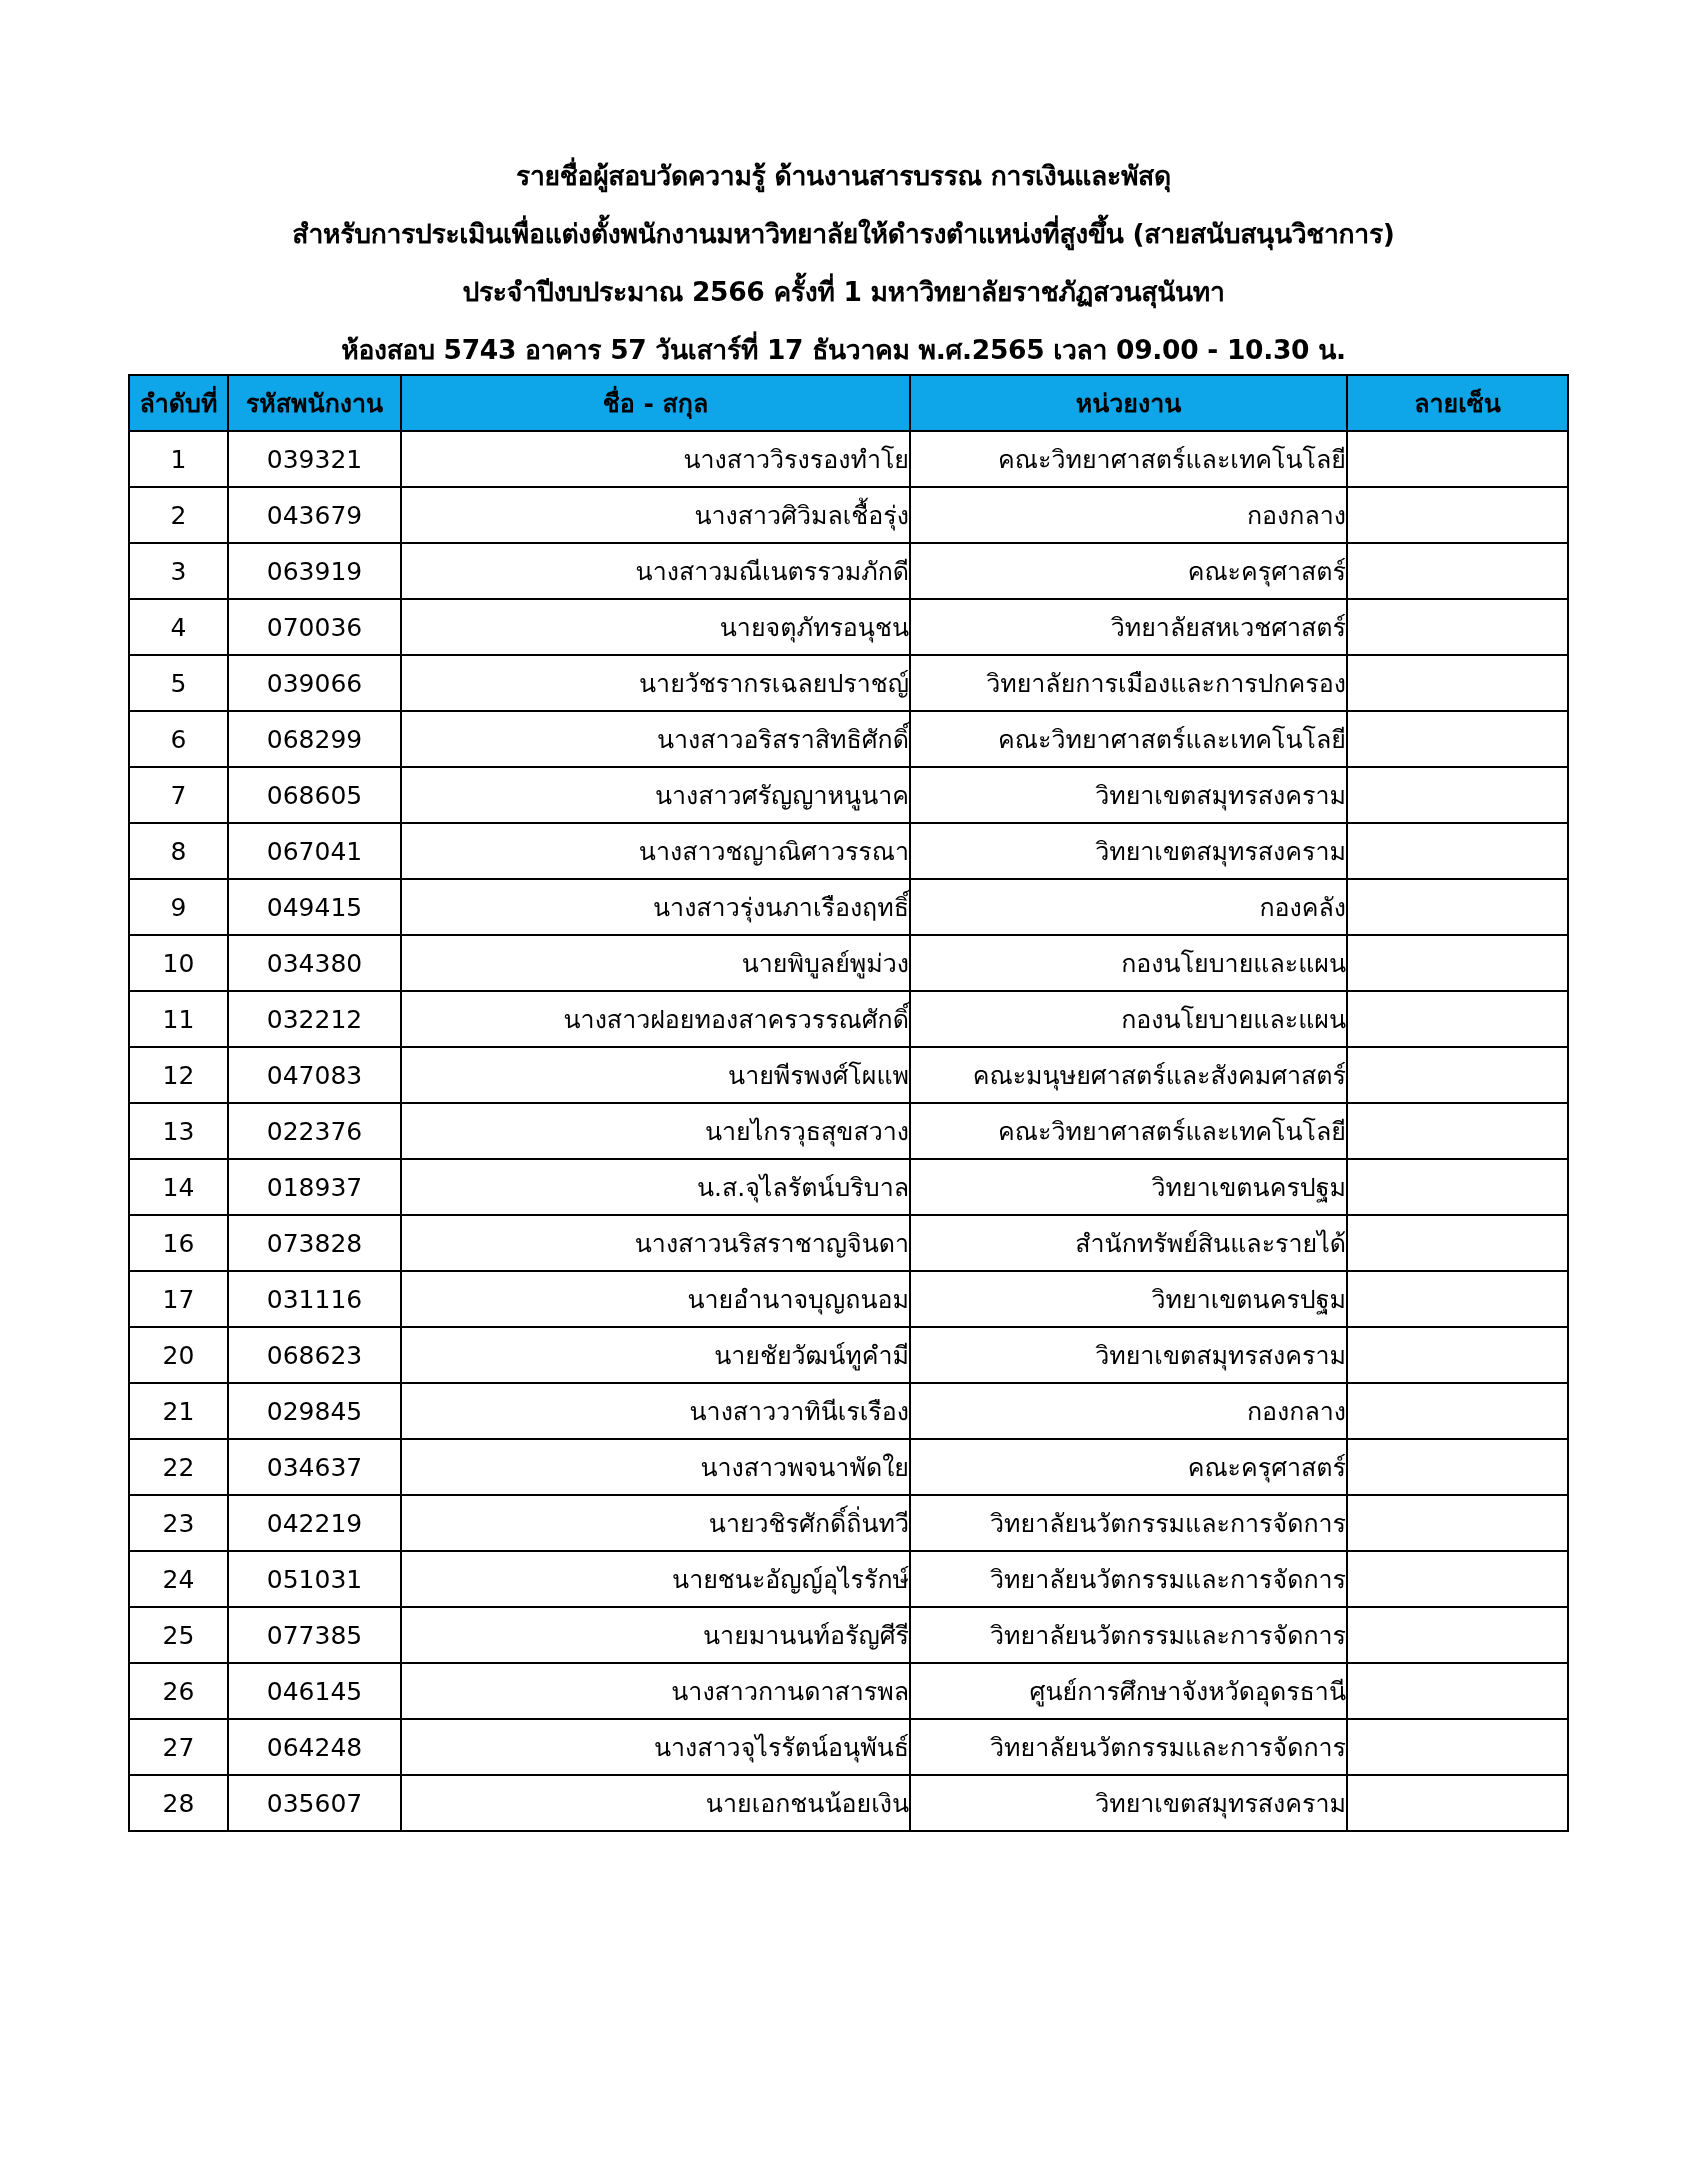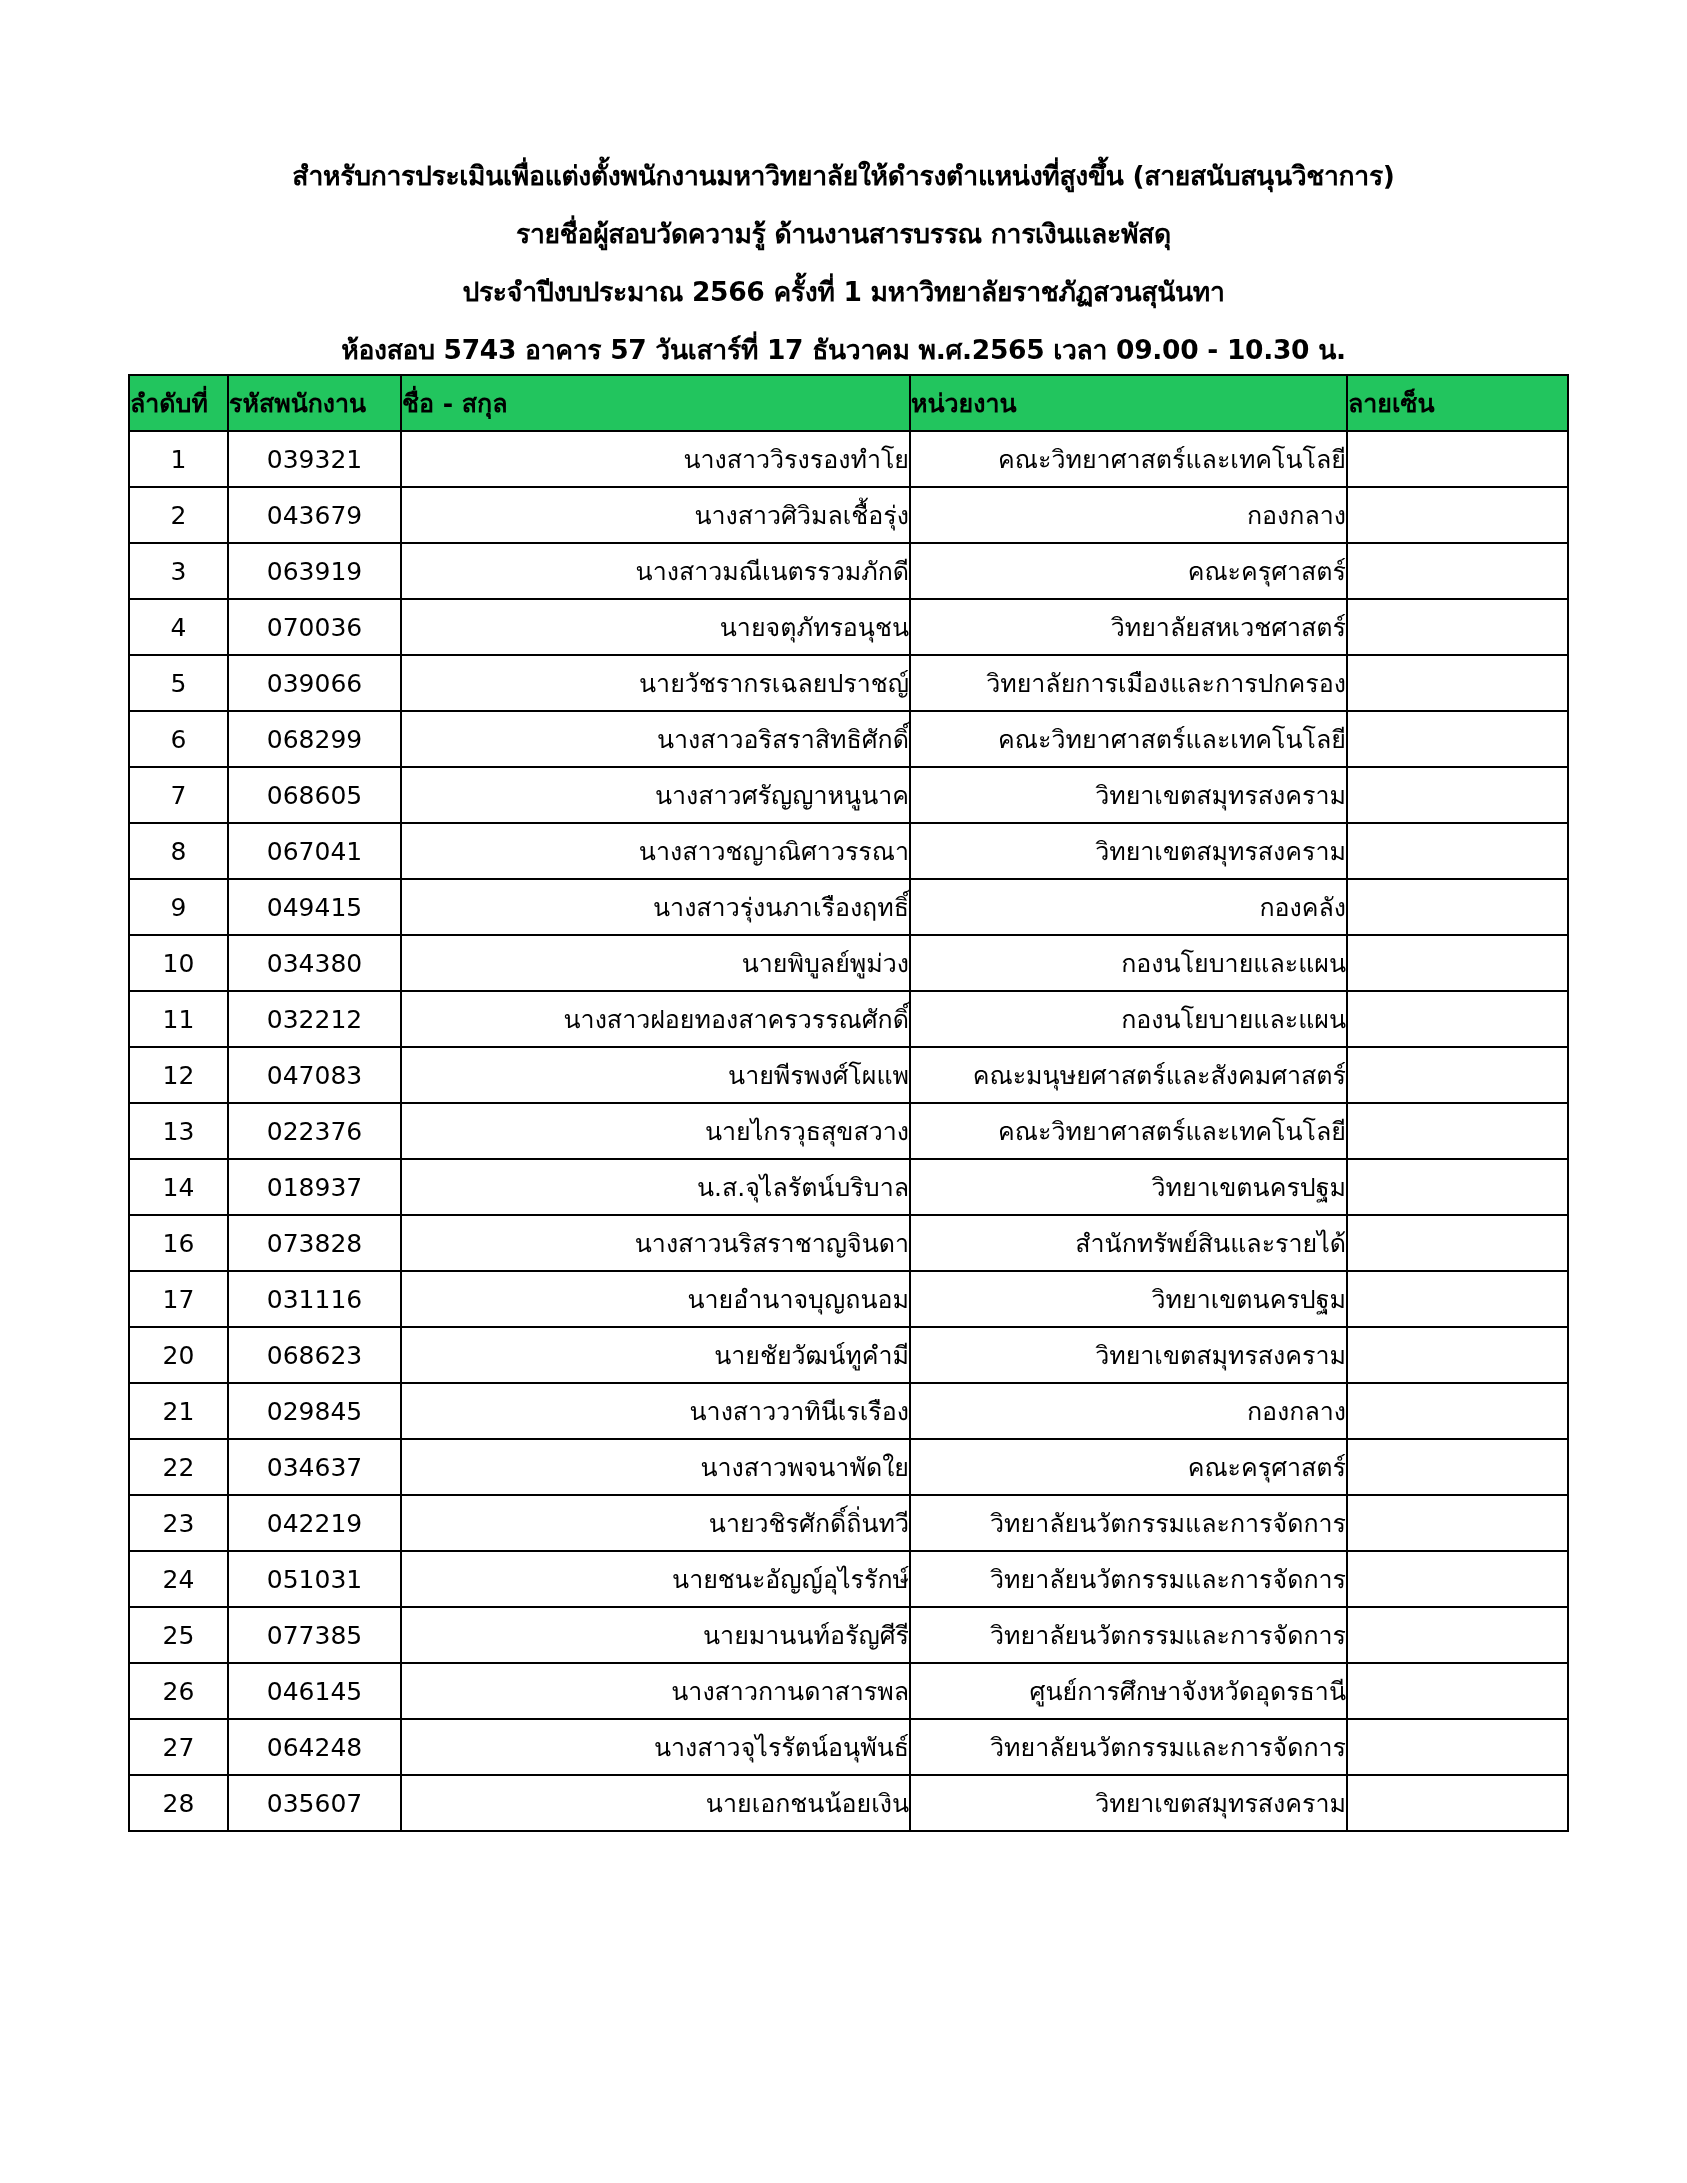--- a/index.html
+++ b/index.html
@@ -1,32 +1,32 @@
 <!DOCTYPE html>
 <html style="font-size:10.6px"><head>
 <meta charset="utf-8">
 <style>
   html, body { margin: 0; padding: 0; background: #ffffff; }
   body { width: 1687px; height: 2183px; position: relative; font-family: "DejaVu Sans", "Liberation Sans", sans-serif; color: #000; }
   .titles { position: absolute; left: 0; top: 147px; width: 1687px; text-align: center; }
   .title-line { font-weight: bold; font-size: 26.5px; height: 58px; line-height: 58px; white-space: nowrap; letter-spacing: -0.3px; }
   table.roster { position: absolute; left: 128px; top: 374px; width: 1439px; border-collapse: collapse; table-layout: fixed; }
   table.roster th, table.roster td { border: 2.6px solid #000; padding: 0; font-size: 25px; height: 54px; overflow: hidden; white-space: nowrap; }
-  table.roster th { background: #22c55e; font-weight: bold; height: 54px; text-align: left; }
+  table.roster th { background: #0ea5e9; font-weight: bold; height: 54px; text-align: center; }
   td.c { text-align: center; }
   td.l { text-align: right; padding-left: 2.6px; }
   .fname { display: inline-block; width: 253px; }
   .lname { display: inline-block; }
 </style>
 </head>
 <body>
 
 <div class="titles">
+  <div class="title-line">รายชื่อผู้สอบวัดความรู้ ด้านงานสารบรรณ  การเงินและพัสดุ</div>
   <div class="title-line">สำหรับการประเมินเพื่อแต่งตั้งพนักงานมหาวิทยาลัยให้ดำรงตำแหน่งที่สูงขึ้น (สายสนับสนุนวิชาการ)</div>
-  <div class="title-line">รายชื่อผู้สอบวัดความรู้ ด้านงานสารบรรณ  การเงินและพัสดุ</div>
   <div class="title-line">ประจำปีงบประมาณ 2566 ครั้งที่ 1 มหาวิทยาลัยราชภัฏสวนสุนันทา</div>
   <div class="title-line">ห้องสอบ 5743 อาคาร 57 วันเสาร์ที่ 17 ธันวาคม พ.ศ.2565 เวลา 09.00 - 10.30 น.</div>
 </div>
 
 <table class="roster">
   <colgroup>
     <col style="width:99px">
     <col style="width:173px">
     <col style="width:509px">
     <col style="width:437px">

